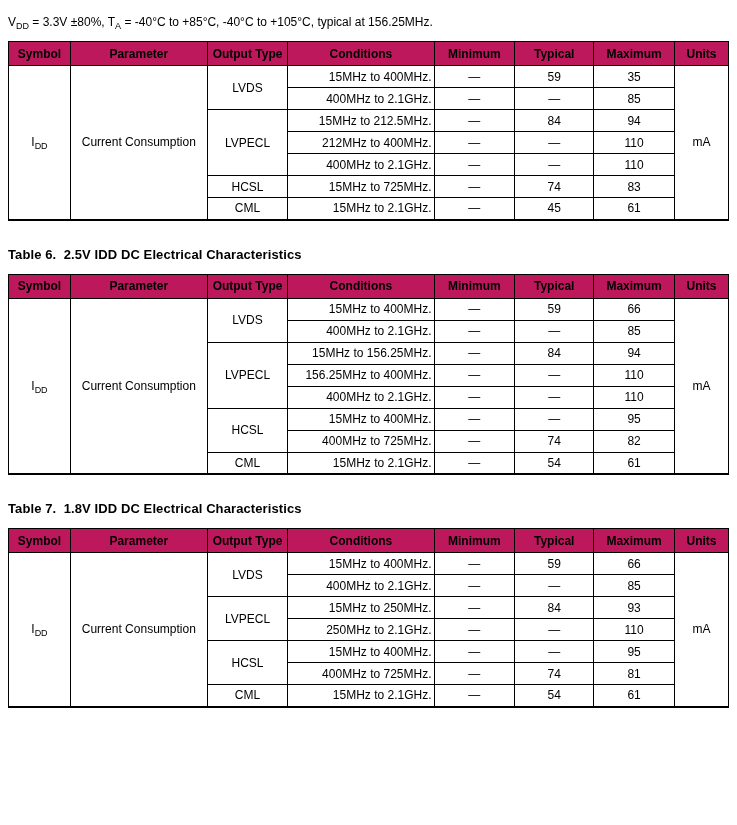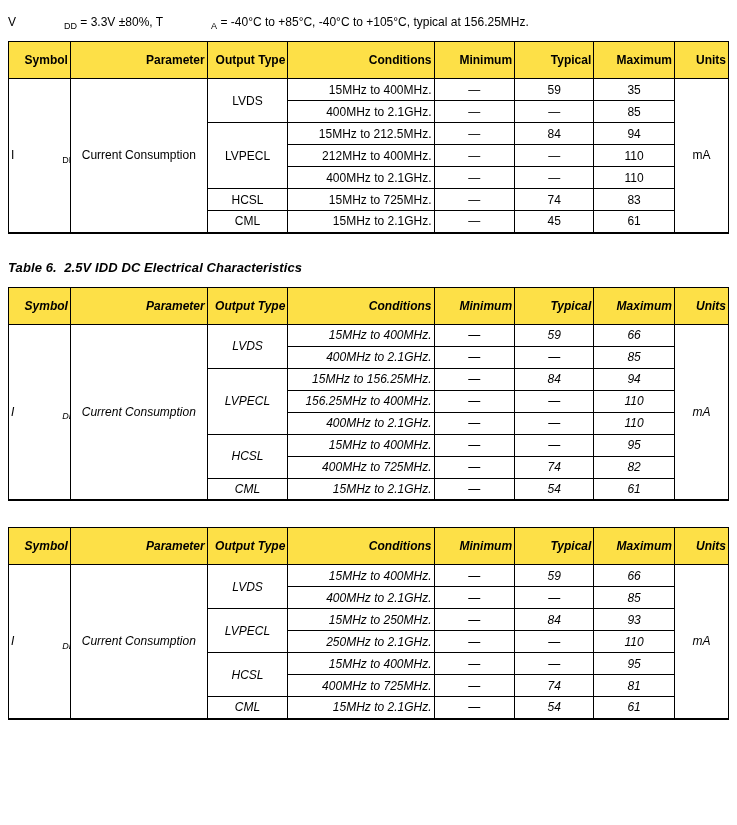--- a/index.html
+++ b/index.html
@@ -4,53 +4,53 @@
 <style>
   * { box-sizing: border-box; }
   html, body { margin: 0; padding: 0; background: #ffffff; }
   body {
     width: 737px;
     padding: 5px 8px 4px 8px;
     font-family: "Liberation Sans", sans-serif;
     color: #000;
   }
   .tsec { margin: 0; }
-  .tsec + .tsec { margin-top: 26px; font-style: italic; }
+  .tsec + .tsec { margin-top: 26px; }
   .title {
     font-size: 13px;
     font-weight: bold;
     margin: 0;
     white-space: pre-wrap;
     letter-spacing: 0.1px;
   }
   .cond {
     font-size: 12px;
     margin: 10px 0 0 0;
     white-space: pre-wrap;
   }
-  sub { font-size: 9px; line-height: 0; margin-left: 48px; }
+  sub { font-size: 9px; line-height: 0; }
   table {
     width: 100%;
     border-collapse: collapse;
     table-layout: fixed;
     margin-top: 12px;
     border: 1px solid #000;
     border-bottom-width: 2px;
   }
   th, td {
     border: 1px solid #000;
     font-size: 12px;
     padding: 0 2px;
     overflow: hidden;
   }
   th {
-    background: #fde047;
-    height: 37px;
+    background: #be185d;
+    height: 24px;
     font-weight: bold;
-    text-align: right;
+    text-align: center;
   }
   td {
     height: 22px;
     text-align: center;
     background: #fff;
   }
   td.l { text-align: right; padding-left: 6px; }
   col.w-symbol   { width: 8.6%; }
   col.w-param    { width: 19.0%; }
   col.w-otype    { width: 11.2%; }
@@ -221,20 +221,21 @@
         <td class="l">15MHz to 2.1GHz.</td>
         <td>—</td>
         <td>54</td>
         <td>61</td>
       </tr>
     </tbody>
   </table>
 </section>
 
 <section class="tsec">
+  <h2 class="title">Table 7.  1.8V IDD DC Electrical Characteristics</h2>
   <table>
     <colgroup>
       <col class="w-symbol">
         <col class="w-param">
         <col class="w-otype">
         <col class="w-cond">
       <col class="w-min">
         <col class="w-typ">
         <col class="w-max">
         <col class="w-units">

